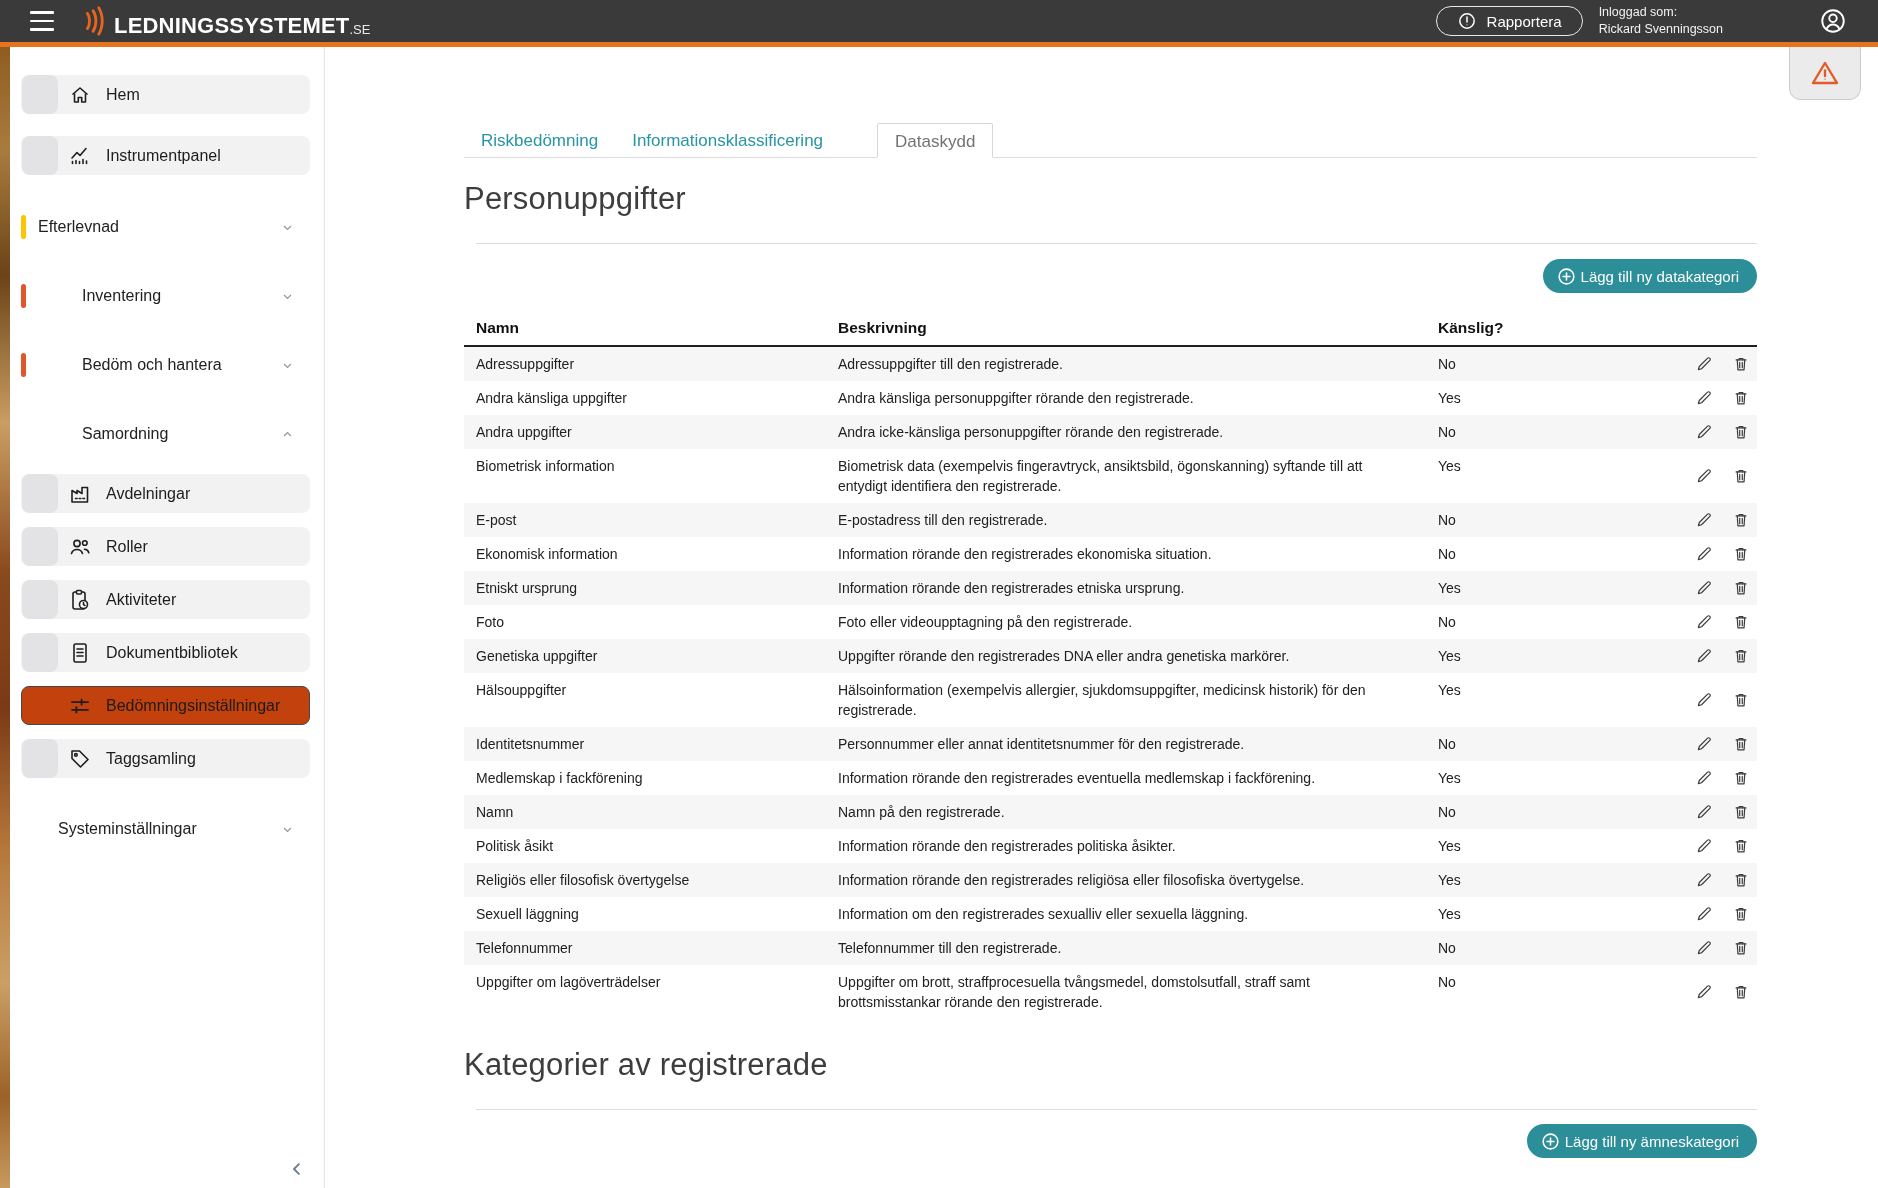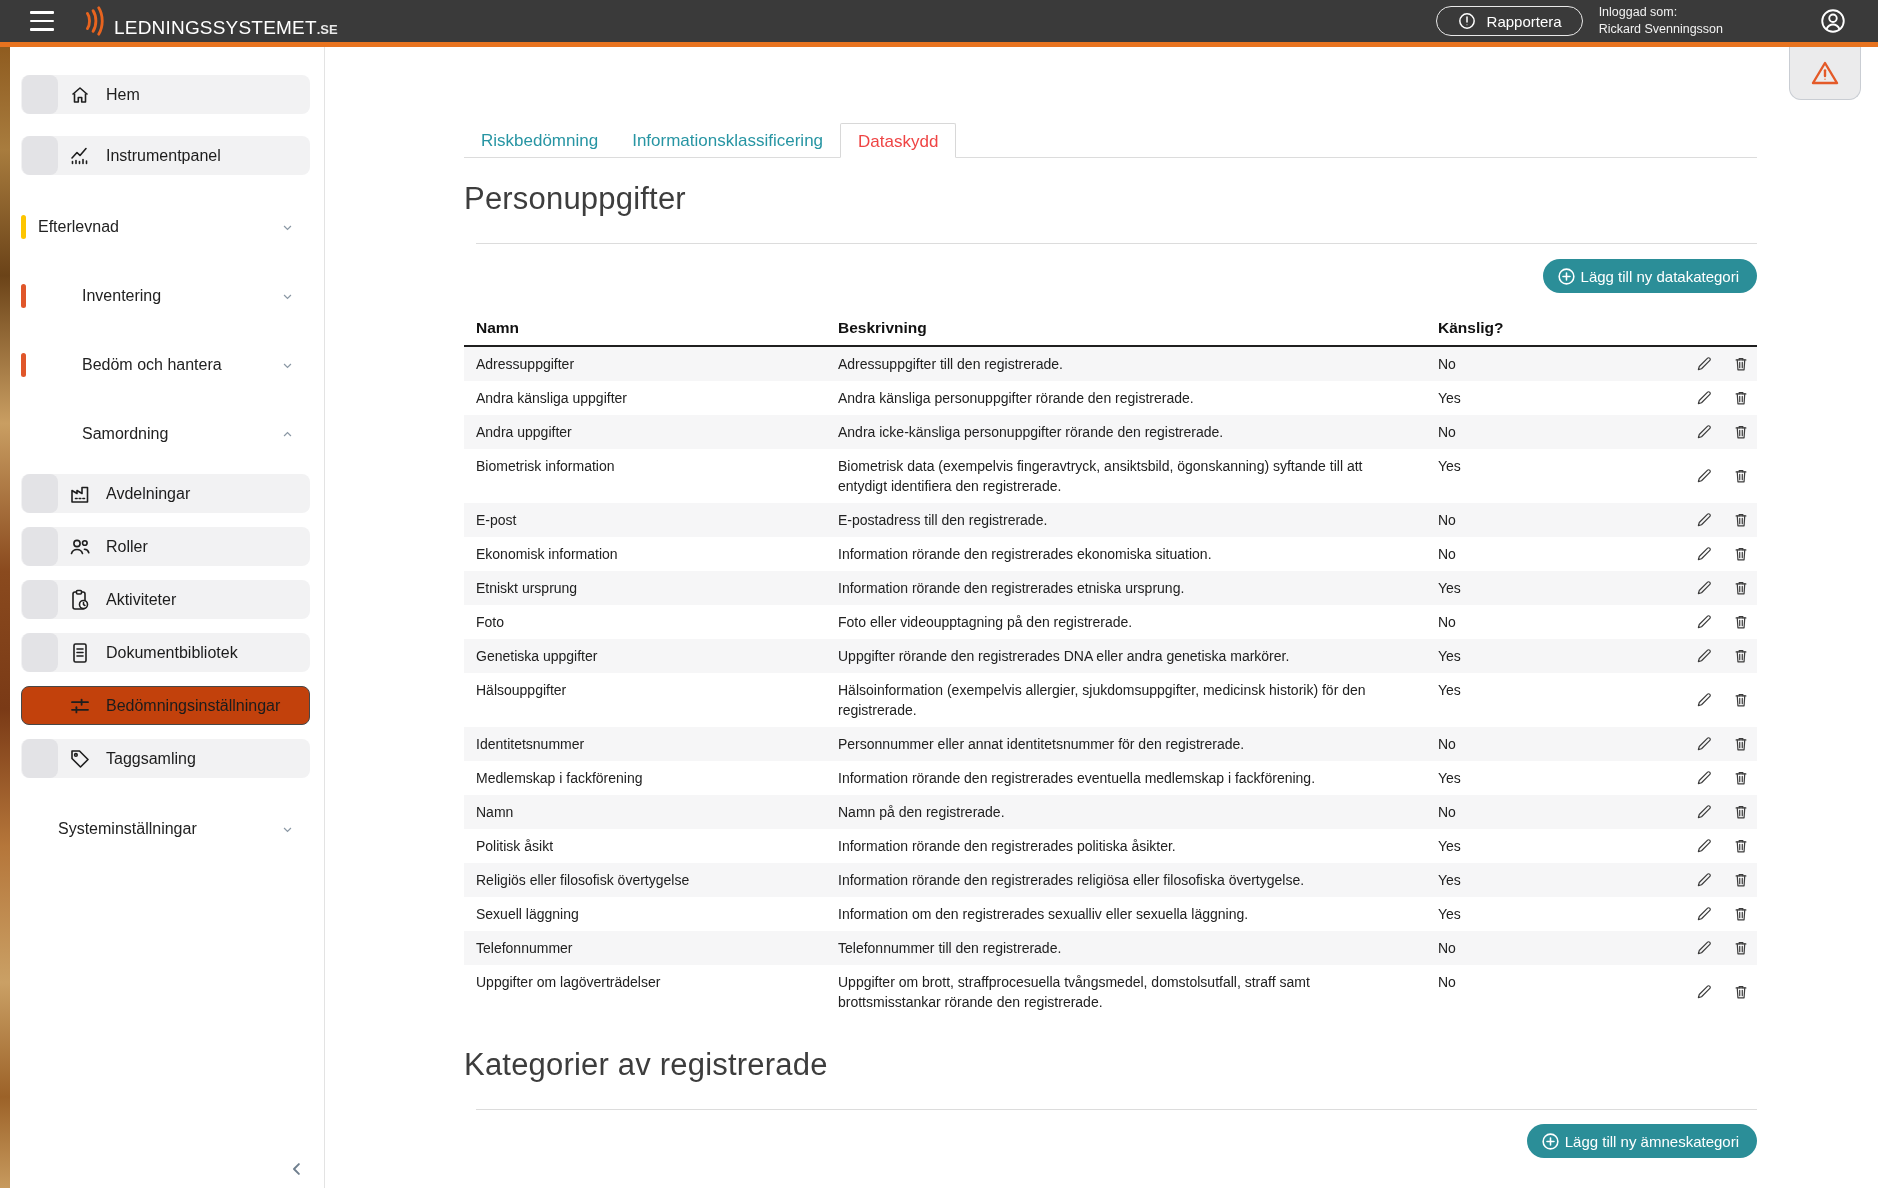--- a/index.html
+++ b/index.html
@@ -9,22 +9,22 @@
 
   
   .hdr { position:absolute; top:0; left:0; width:1878px; height:42px; background:#3a3a3a;
     display:flex; align-items:center; z-index:5; }
   .hdr-accent { position:absolute; top:42px; left:0; width:1878px; height:5px; background:#e8731f; z-index:5; }
   .hamburger { margin-left:30px; width:24px; height:20px; display:flex; flex-direction:column;
     justify-content:space-between; cursor:pointer; }
   .hamburger span { display:block; height:2.6px; background:#fff; border-radius:1px; }
   .logo { display:flex; align-items:flex-end; margin-left:26px; }
   .logo-waves { margin-right:6px; }
-  .logo-text { color:#fff; font-size:19px; font-weight:normal; letter-spacing:0.2px; line-height:1; }
-  .logo-suffix { color:#e9e9e9; font-size:13px; font-weight:bold; line-height:1; padding-bottom:1px; }
+  .logo-text { color:#fff; font-size:22px; font-weight:bold; letter-spacing:0.2px; line-height:1; }
+  .logo-suffix { color:#e9e9e9; font-size:13px; font-weight:normal; line-height:1; padding-bottom:1px; }
   .hdr-spacer { flex:1; }
   .report-btn { display:flex; align-items:center; gap:10px; height:30px; padding:0 20px;
     border:1px solid #e9e9e9; border-radius:16px; background:transparent; color:#fff;
     font-size:15px; cursor:pointer; font-family:inherit; }
   .login-info { margin-left:16px; color:#f2f2f2; font-size:12.5px; line-height:1.4; }
   .avatar { margin-left:95px; margin-right:30px; color:#fff; cursor:pointer; display:flex; }
 
   
   .edge-strip { position:absolute; top:47px; left:0; width:10px; height:1141px;
     background:linear-gradient(180deg,#8f5c20 0%,#a87c3e 9%,#6b4318 20%,#c99e62 33%,
@@ -58,21 +58,21 @@
   .warn-tab { position:absolute; left:1789px; top:47px; width:72px; height:53px;
     background:#ebebec; border:1px solid #c9cdd3; border-top:none; border-radius:0 0 12px 12px;
     display:flex; align-items:center; justify-content:center; cursor:pointer; color:#e45a28; }
 
   
   .content { position:absolute; left:464px; top:47px; width:1293px; height:1141px; }
   .tabs { position:absolute; top:76px; left:0; right:0; height:35px; display:flex; align-items:stretch;
     border-bottom:1px solid #dcdcdc; }
   .tab { padding:8px 17px 0 17px; font-size:17px; color:#2795a3; cursor:pointer; white-space:nowrap; }
   .tab.active { background:#fff; border:1px solid #d8d8d8; border-bottom:1px solid #fff;
-    margin-bottom:-1px; color:#ef4444; border-radius:2px 2px 0 0; }
+    margin-bottom:-1px; color:#737373; border-radius:2px 2px 0 0;margin-left:37px; }
   .page-title { position:absolute; top:134px; left:0; font-size:31px; font-weight:300; color:#3d3d3d;
     letter-spacing:0.2px; }
   .divider { position:absolute; left:12px; right:0; border-top:1px solid #dcdcdc; }
   .d1 { top:196px; } .d2 { top:1062px; }
   .add-btn { position:absolute; right:0; height:34px; display:inline-flex; align-items:center; gap:4px;
     padding:0 18px 0 13px; background:#2b8e98; color:#fff; border:none; border-radius:17px;
     font-size:15px; cursor:pointer; font-family:inherit; white-space:nowrap; }
   .b1 { top:212px; } .b2 { top:1077px; }
 
   .table { position:absolute; top:272px; left:0; width:1293px; font-size:14px; color:#212121; }

